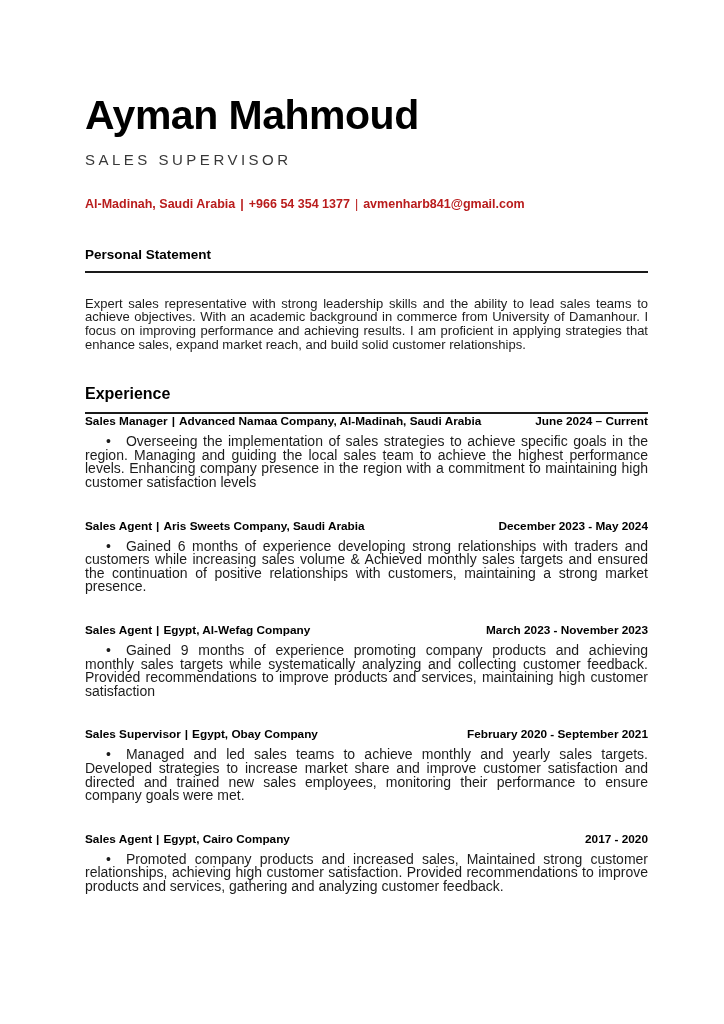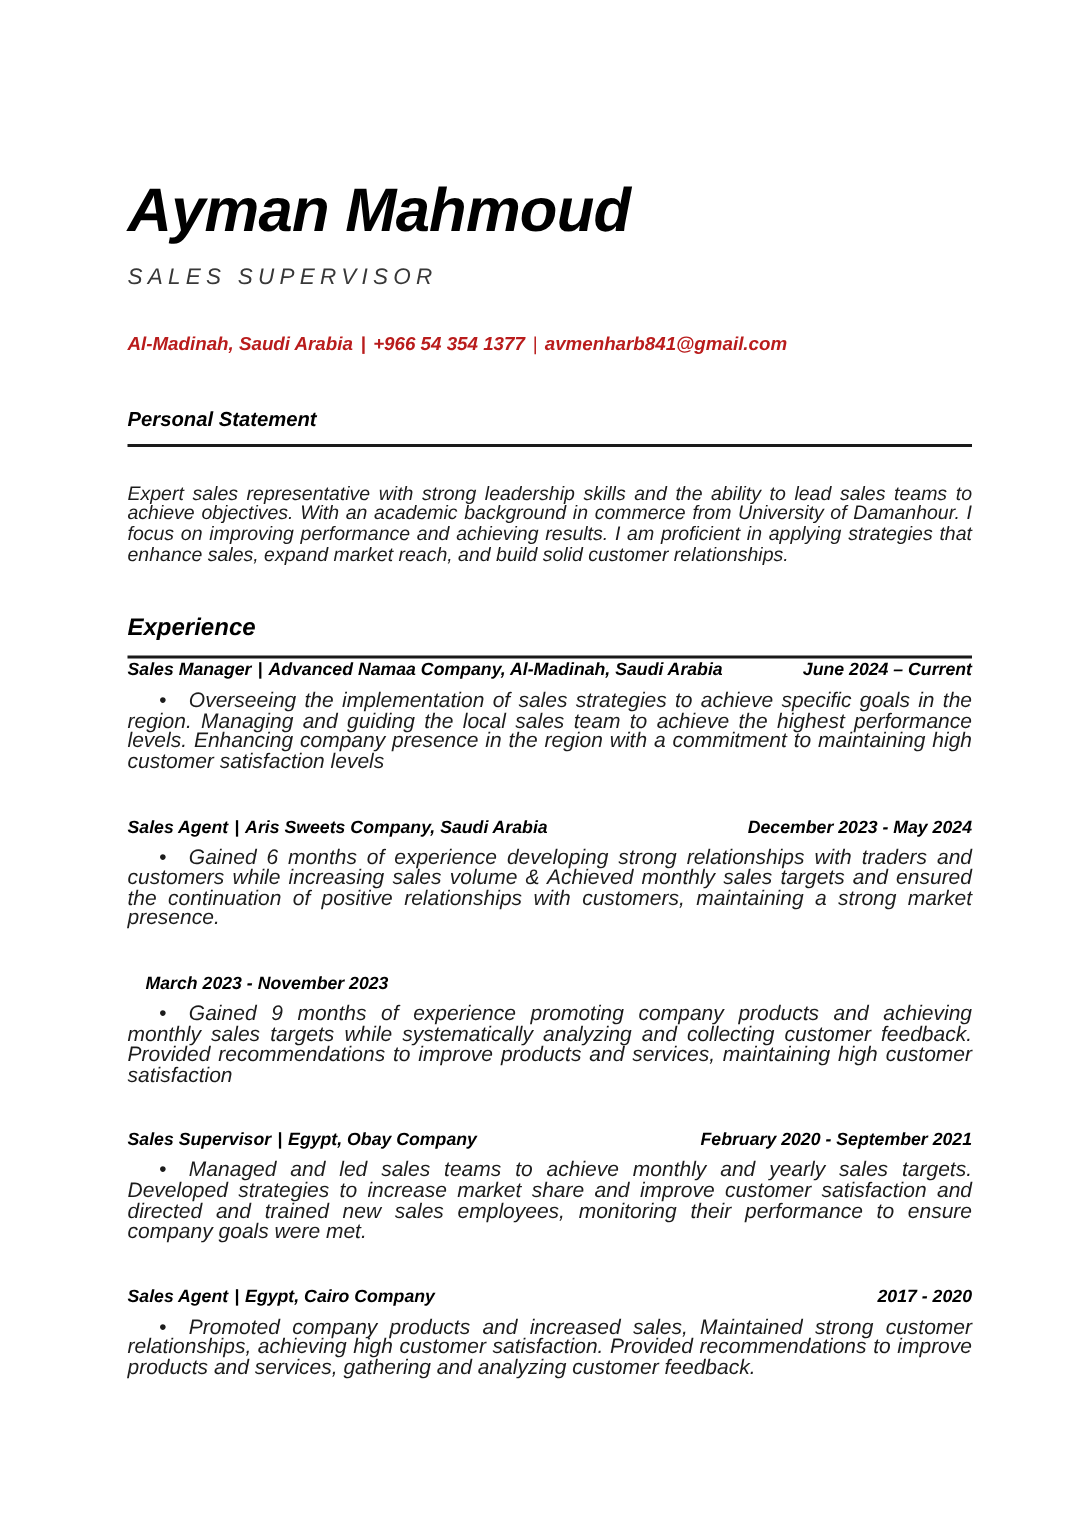--- a/index.html
+++ b/index.html
@@ -2,25 +2,24 @@
 <html><head>
 <meta charset="utf-8">
 <style>
   html, body { margin: 0; padding: 0; background: #ffffff; }
   .page {
     position: relative;
     width: 724px;
     height: 1024px;
     box-sizing: border-box;
     background: #ffffff;
-    padding: 120px 76px 40px 85px;
+    padding: 95px 76px 40px 85px;
     font-family: "Liberation Sans", "DejaVu Sans", sans-serif;
     color: #111;
     overflow: hidden;
-    font-style: italic;
   }
   .name {
     margin: 0;
     font-size: 41px;
     font-weight: 700;
     line-height: 1.02;
     color: #000;
     letter-spacing: -0.5px;
   }
   .role-subtitle {
@@ -120,20 +119,23 @@
         </span>
         <span class="entry-dates">December 2023 - May 2024</span>
       </div>
       <p class="entry-desc">
         <span class="bullet-glyph">•</span><span>Gained 6 months of experience developing strong relationships with traders and customers while increasing sales volume &amp; Achieved monthly sales targets and ensured the continuation of positive relationships with customers, maintaining a strong market presence.</span>
       </p>
     </div>
 
     <div class="entry">
       <div class="entry-head">
+        <span class="entry-title">
+          <span>Sales Agent</span><span class="tsep">|</span><span>Egypt, Al-Wefag Company</span>
+        </span>
         <span class="entry-dates">March 2023 - November 2023</span>
       </div>
       <p class="entry-desc">
         <span class="bullet-glyph">•</span><span>Gained 9 months of experience promoting company products and achieving monthly sales targets while systematically analyzing and collecting customer feedback. Provided recommendations to improve products and services, maintaining high customer satisfaction</span>
       </p>
     </div>
 
     <div class="entry">
       <div class="entry-head">
         <span class="entry-title">

